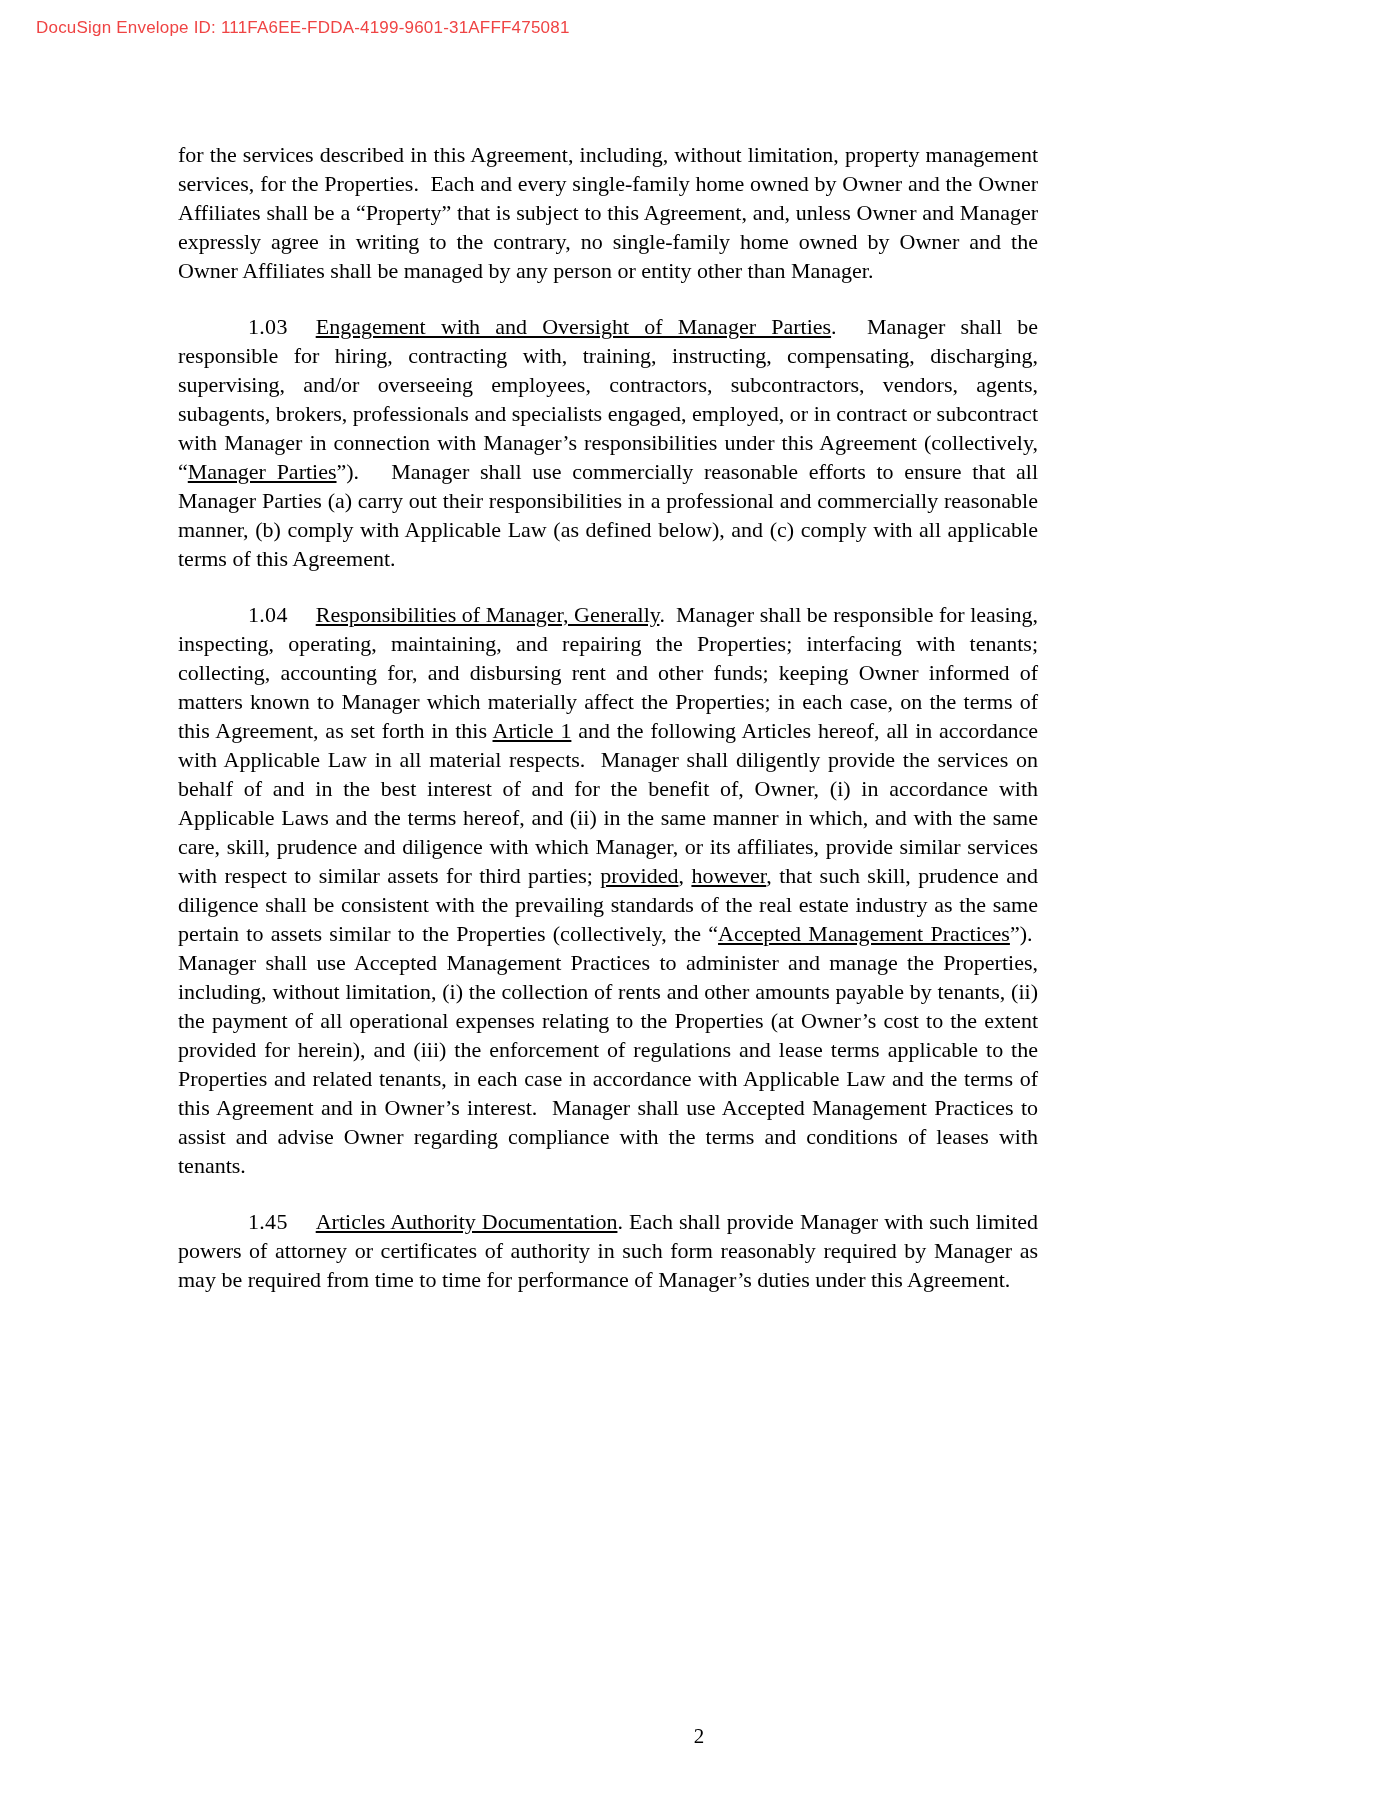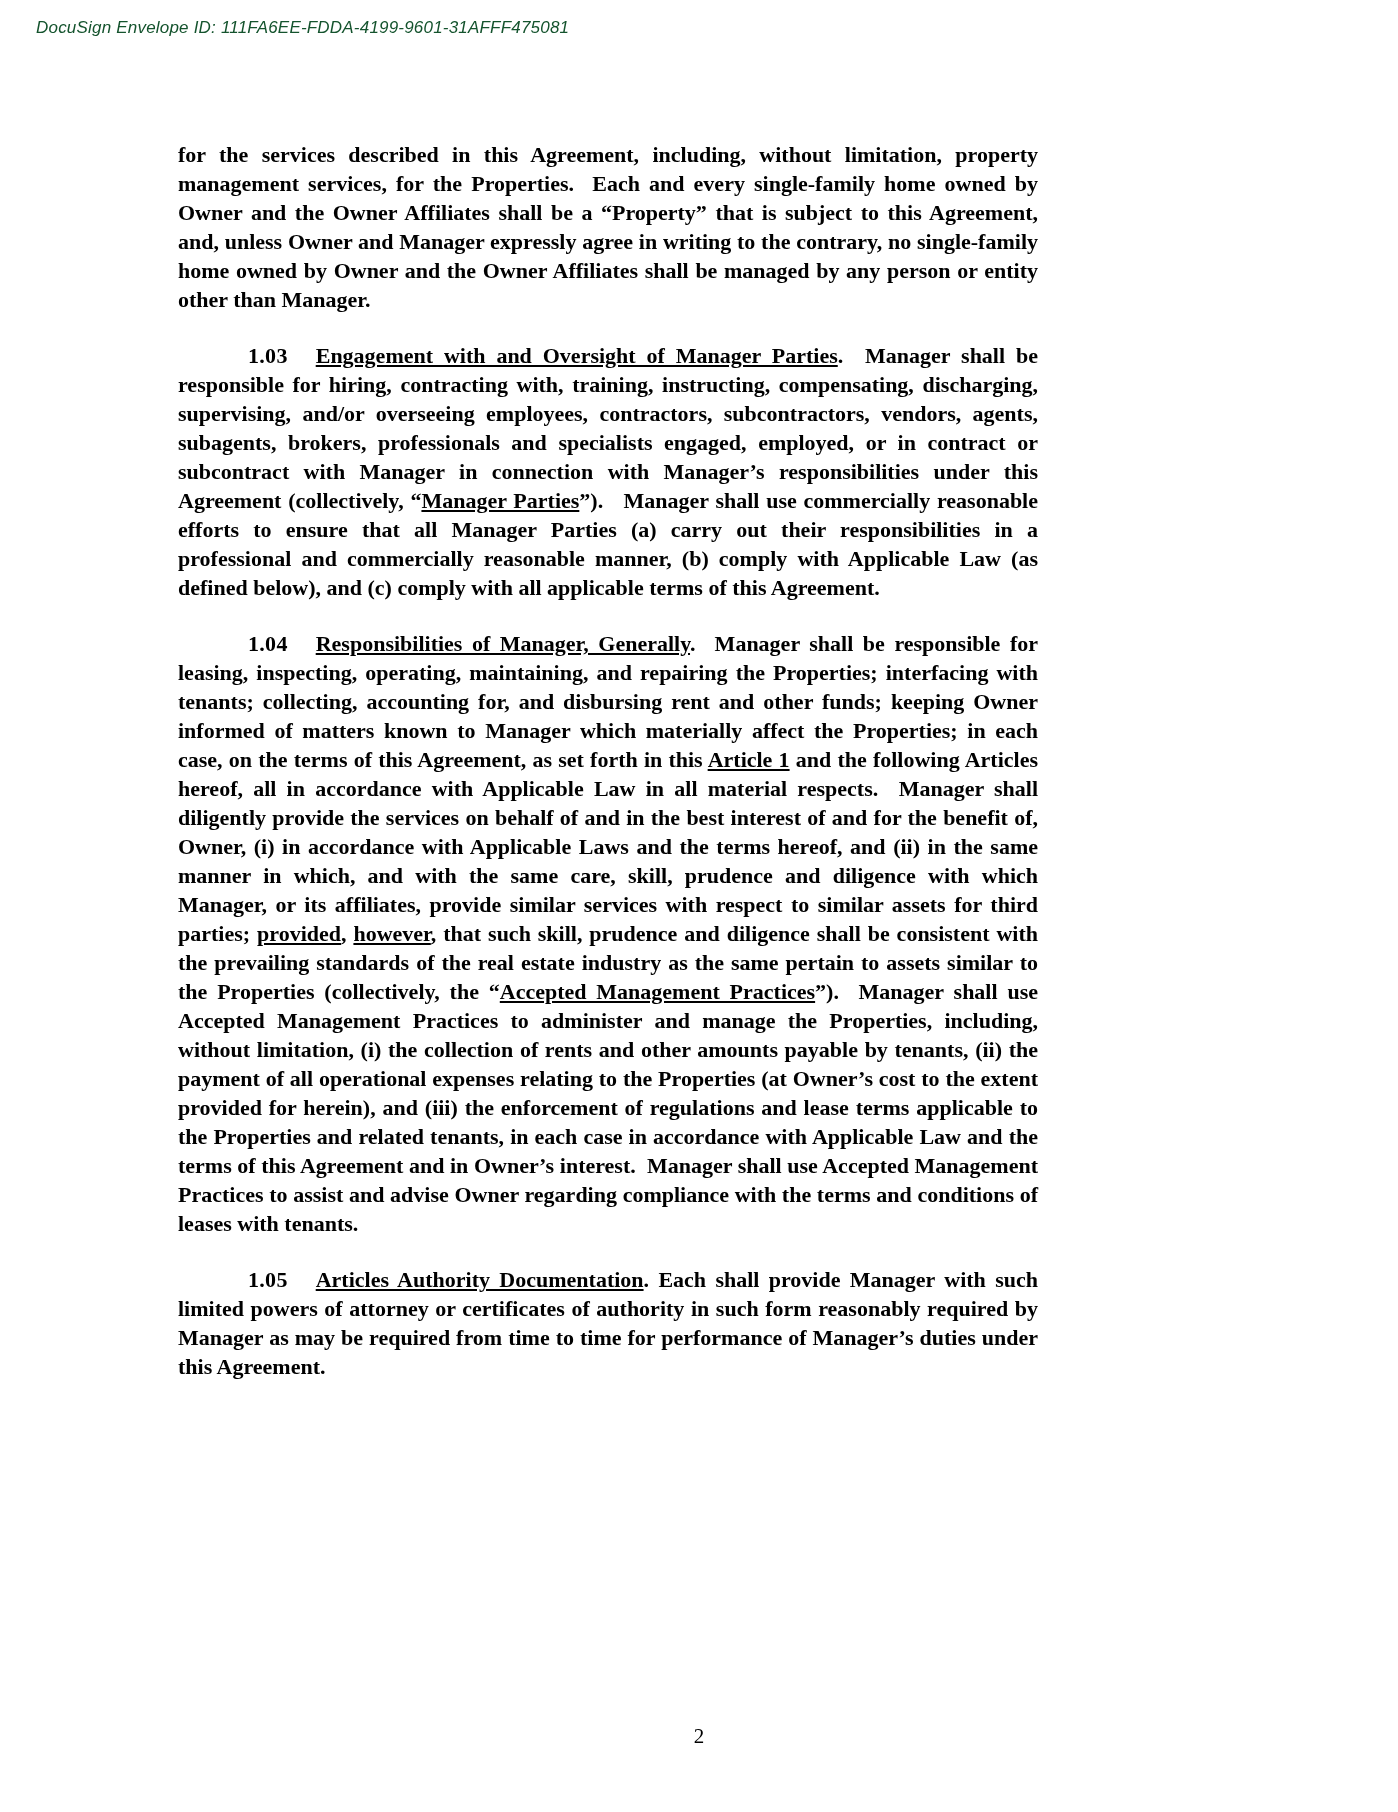--- a/index.html
+++ b/index.html
@@ -15,37 +15,35 @@
     font-family: "Liberation Serif", serif;
     overflow: hidden;
   }
   .docusign-header {
     position: absolute;
     top: 18px;
     left: 36px;
     font-family: "Liberation Sans", sans-serif;
     font-size: 17px;
     letter-spacing: 0.2px;
-    color: #14532d;
+    color: #ef4444;
     white-space: nowrap;
-    font-style: italic;
   }
   .doc-content {
     position: absolute;
     top: 140px;
     left: 178px;
     width: 860px;
     font-size: 22px;
     line-height: 29px;
     text-align: justify;
   }
   p.para {
     margin: 0 0 27px 0;
     padding: 0;
-    font-weight: bold;
   }
   p.para.numbered {
     text-indent: 70px;
   }
   .tab {
     display: inline-block;
     width: 28px;
   }
   .u {
     text-decoration: underline;
@@ -65,16 +63,16 @@
 </style>
 </head>
 <body>
 
 <div class="docusign-header">DocuSign Envelope ID: 111FA6EE-FDDA-4199-9601-31AFFF475081</div>
 
 <div class="doc-content" id="doc-body">
     <p class="para"><span>for the services described in this Agreement, including, without limitation, property management services, for the Properties.&nbsp; Each and every single-family home owned by Owner and the Owner Affiliates shall be a “Property” that is subject to this Agreement, and, unless Owner and Manager expressly agree in writing to the contrary, no single-family home owned by Owner and the Owner Affiliates shall be managed by any person or entity other than Manager.</span></p>
     <p class="para numbered"><span class="section-number">1.03</span><span class="tab"></span><span class="u">Engagement with and Oversight of Manager Parties</span><span>.&nbsp; Manager shall be responsible for hiring, contracting with, training, instructing, compensating, discharging, supervising, and/or overseeing employees, contractors, subcontractors, vendors, agents, subagents, brokers, professionals and specialists engaged, employed, or in contract or subcontract with Manager in connection with Manager’s responsibilities under this Agreement (collectively, “</span><span class="u">Manager Parties</span><span>”).&nbsp;&nbsp; Manager shall use commercially reasonable efforts to ensure that all Manager Parties (a) carry out their responsibilities in a professional and commercially reasonable manner, (b) comply with Applicable Law (as defined below), and (c) comply with all applicable terms of this Agreement.</span></p>
     <p class="para numbered"><span class="section-number">1.04</span><span class="tab"></span><span class="u">Responsibilities of Manager, Generally</span><span>.&nbsp; Manager shall be responsible for leasing, inspecting, operating, maintaining, and repairing the Properties; interfacing with tenants; collecting, accounting for, and disbursing rent and other funds; keeping Owner informed of matters known to Manager which materially affect the Properties; in each case, on the terms of this Agreement, as set forth in this </span><span class="u">Article 1</span><span> and the following Articles hereof, all in accordance with Applicable Law in all material respects.&nbsp; Manager shall diligently provide the services on behalf of and in the best interest of and for the benefit of, Owner, (i)&nbsp;in accordance with Applicable Laws and the terms hereof, and (ii) in the same manner in which, and with the same care, skill, prudence and diligence with which Manager, or its affiliates, provide similar services with respect to similar assets for third parties; </span><span class="u">provided</span><span>, </span><span class="u">however</span><span>, that such skill, prudence and diligence shall be consistent with the prevailing standards of the real estate industry as the same pertain to assets similar to the Properties (collectively, the “</span><span class="u">Accepted Management Practices</span><span>”).&nbsp; Manager shall use Accepted Management Practices to administer and manage the Properties, including, without limitation, (i) the collection of rents and other amounts payable by tenants, (ii) the payment of all operational expenses relating to the Properties (at Owner’s cost to the extent provided for herein), and (iii) the enforcement of regulations and lease terms applicable to the Properties and related tenants, in each case in accordance with Applicable Law and the terms of this Agreement and in Owner’s interest.&nbsp; Manager shall use Accepted Management Practices to assist and advise Owner regarding compliance with the terms and conditions of leases with tenants.</span></p>
-    <p class="para numbered"><span class="section-number">1.05</span><span class="tab"></span><span class="u">Articles Authority Documentation</span><span>. Each shall provide Manager with such limited powers of attorney or certificates of authority in such form reasonably required by Manager as may be required from time to time for performance of Manager’s duties under this Agreement.</span></p>
+    <p class="para numbered"><span class="section-number">1.45</span><span class="tab"></span><span class="u">Articles Authority Documentation</span><span>. Each shall provide Manager with such limited powers of attorney or certificates of authority in such form reasonably required by Manager as may be required from time to time for performance of Manager’s duties under this Agreement.</span></p>
   </div>
 
 <div class="page-number">2</div>
 
 </body></html>

